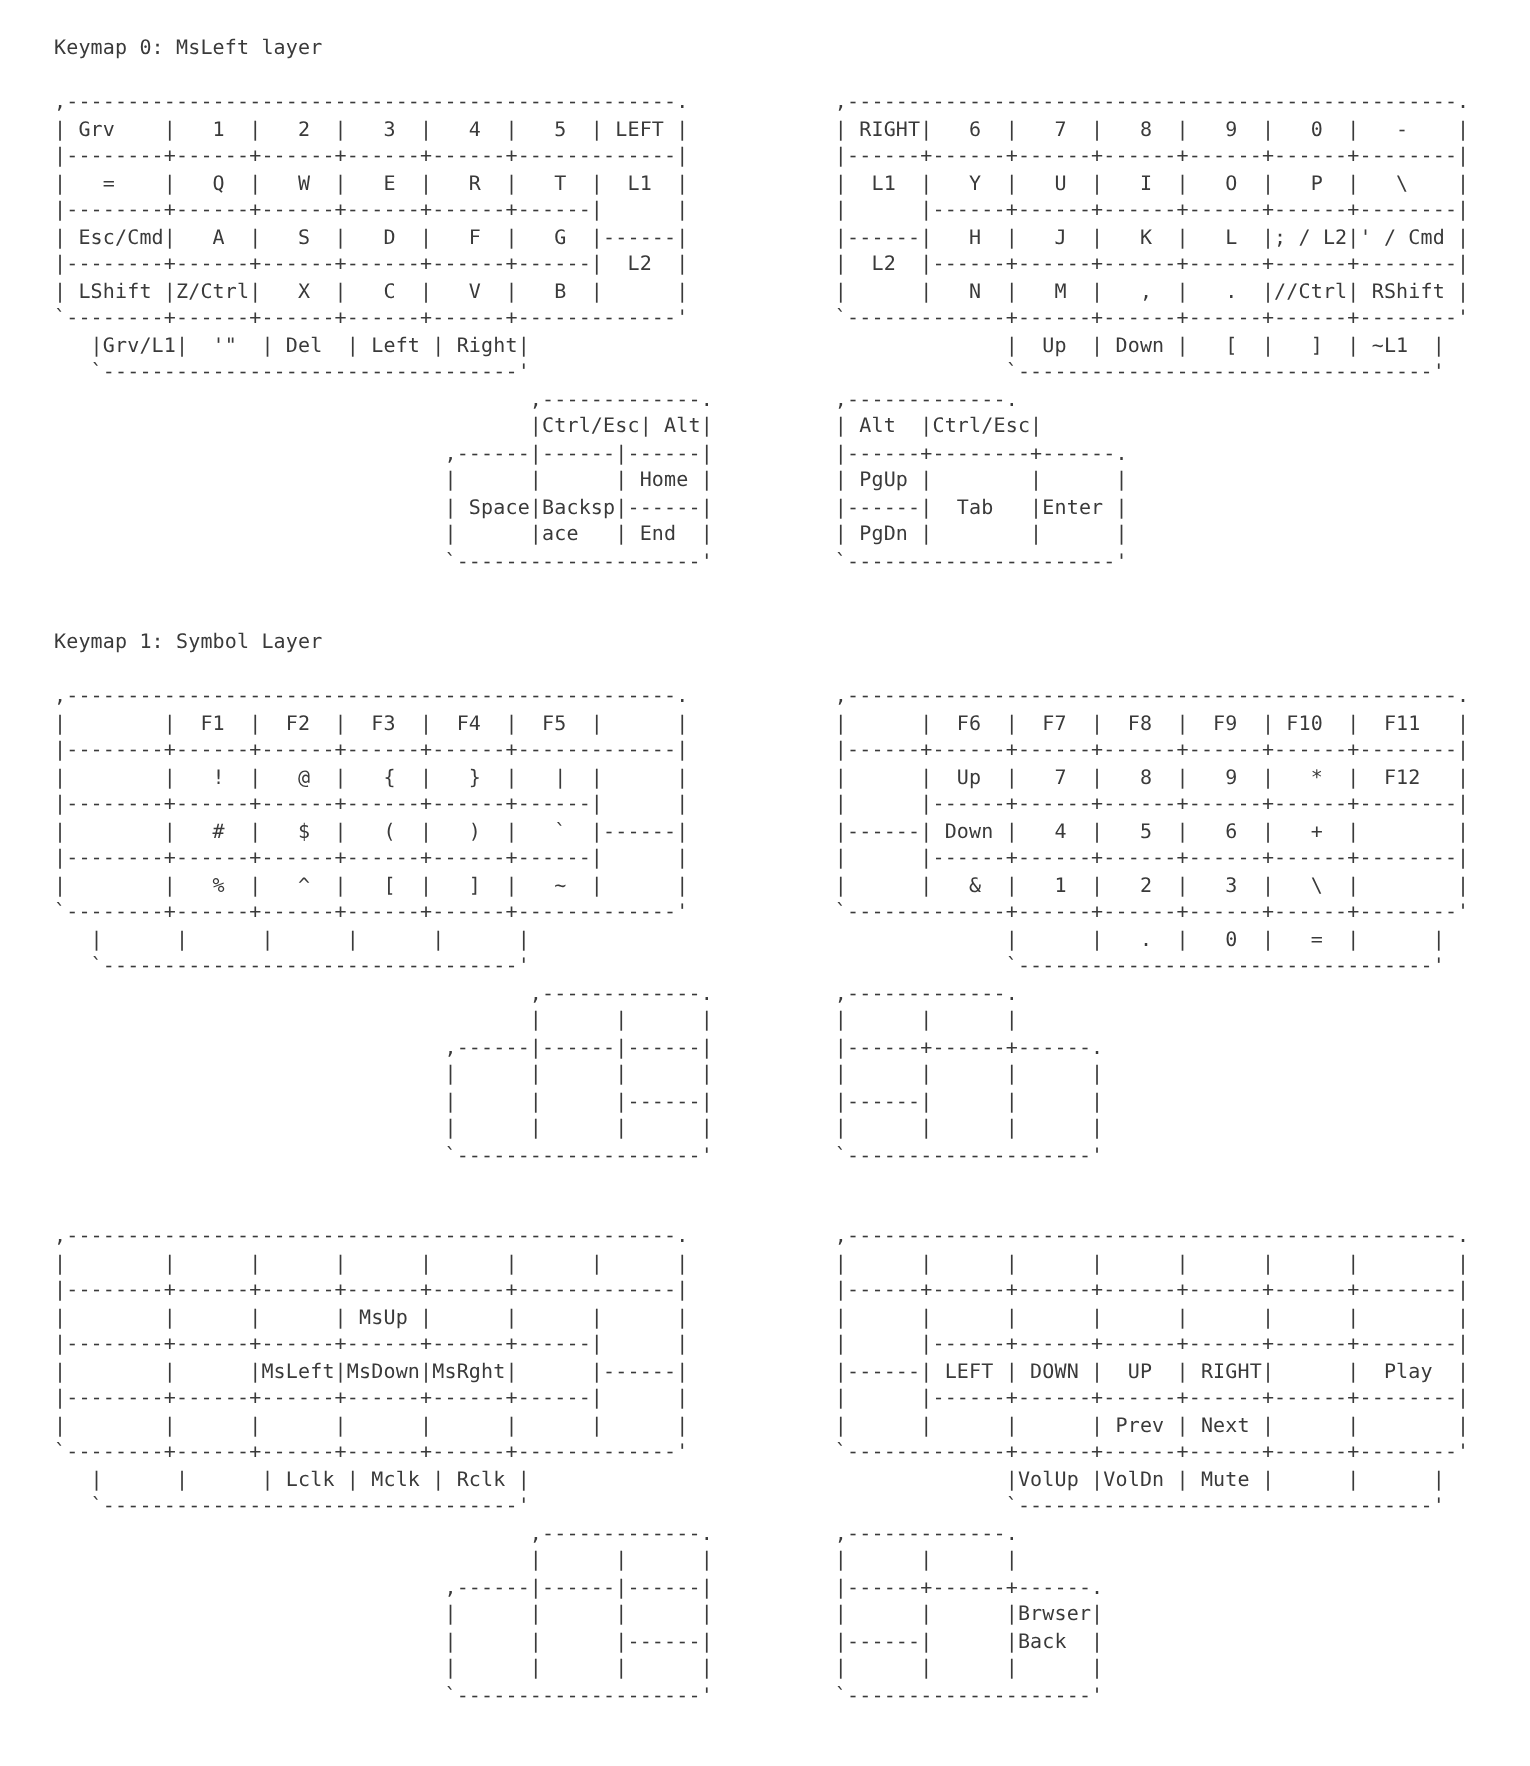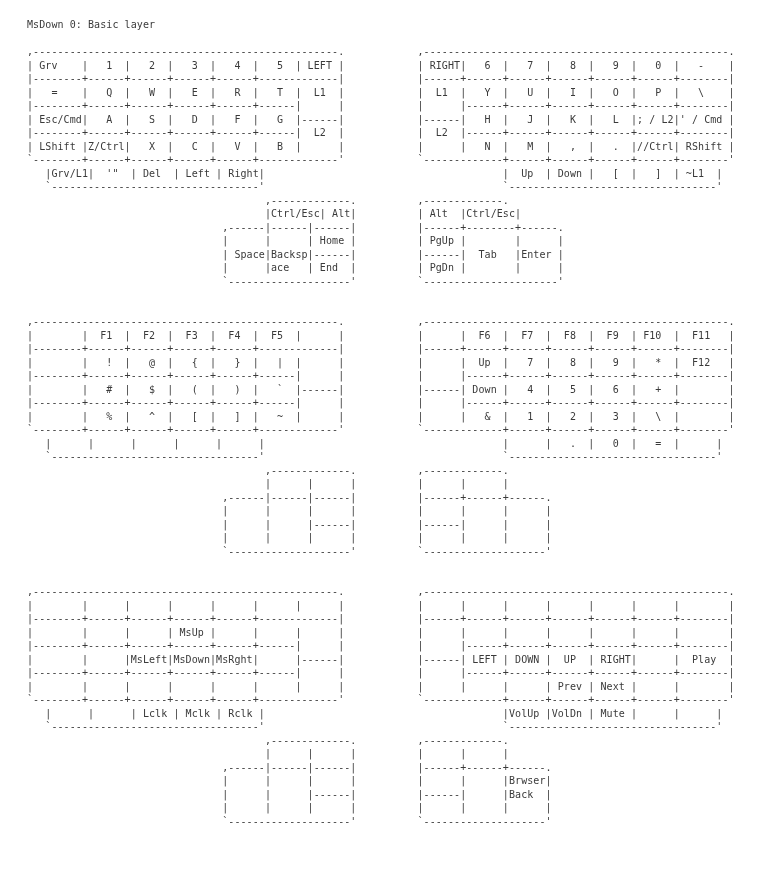--- a/index.html
+++ b/index.html
@@ -27,21 +27,21 @@
   section + section {
     margin-top: 27px;
   }
 </style>
 </head>
 <body>
 
 <div class="doc">
 
   <section>
-    <pre class="keymap-title">MsDown 0: Basic layer</pre>
+    <pre class="keymap-title">Keymap 0: MsLeft layer</pre>
     <pre class="keymap-art">,--------------------------------------------------.            ,--------------------------------------------------.
 | Grv    |   1  |   2  |   3  |   4  |   5  | LEFT |            | RIGHT|   6  |   7  |   8  |   9  |   0  |   -    |
 |--------+------+------+------+------+-------------|            |------+------+------+------+------+------+--------|
 |   =    |   Q  |   W  |   E  |   R  |   T  |  L1  |            |  L1  |   Y  |   U  |   I  |   O  |   P  |   \    |
 |--------+------+------+------+------+------|      |            |      |------+------+------+------+------+--------|
 | Esc/Cmd|   A  |   S  |   D  |   F  |   G  |------|            |------|   H  |   J  |   K  |   L  |; / L2|' / Cmd |
 |--------+------+------+------+------+------|  L2  |            |  L2  |------+------+------+------+------+--------|
 | LShift |Z/Ctrl|   X  |   C  |   V  |   B  |      |            |      |   N  |   M  |   ,  |   .  |//Ctrl| RShift |
 `--------+------+------+------+------+-------------'            `-------------+------+------+------+------+--------'
    |Grv/L1|  '"  | Del  | Left | Right|                                       |  Up  | Down |   [  |   ]  | ~L1  |
@@ -49,20 +49,21 @@
                                        ,-------------.          ,-------------.
                                        |Ctrl/Esc| Alt|          | Alt  |Ctrl/Esc|
                                 ,------|------|------|          |------+--------+------.
                                 |      |      | Home |          | PgUp |        |      |
                                 | Space|Backsp|------|          |------|  Tab   |Enter |
                                 |      |ace   | End  |          | PgDn |        |      |
                                 `--------------------'          `----------------------'</pre>
   </section>
 
   <section>
+    <pre class="keymap-title">Keymap 1: Symbol Layer</pre>
     <pre class="keymap-art">,--------------------------------------------------.            ,--------------------------------------------------.
 |        |  F1  |  F2  |  F3  |  F4  |  F5  |      |            |      |  F6  |  F7  |  F8  |  F9  | F10  |  F11   |
 |--------+------+------+------+------+-------------|            |------+------+------+------+------+------+--------|
 |        |   !  |   @  |   {  |   }  |   |  |      |            |      |  Up  |   7  |   8  |   9  |   *  |  F12   |
 |--------+------+------+------+------+------|      |            |      |------+------+------+------+------+--------|
 |        |   #  |   $  |   (  |   )  |   `  |------|            |------| Down |   4  |   5  |   6  |   +  |        |
 |--------+------+------+------+------+------|      |            |      |------+------+------+------+------+--------|
 |        |   %  |   ^  |   [  |   ]  |   ~  |      |            |      |   &amp;  |   1  |   2  |   3  |   \  |        |
 `--------+------+------+------+------+-------------'            `-------------+------+------+------+------+--------'
    |      |      |      |      |      |                                       |      |   .  |   0  |   =  |      |

